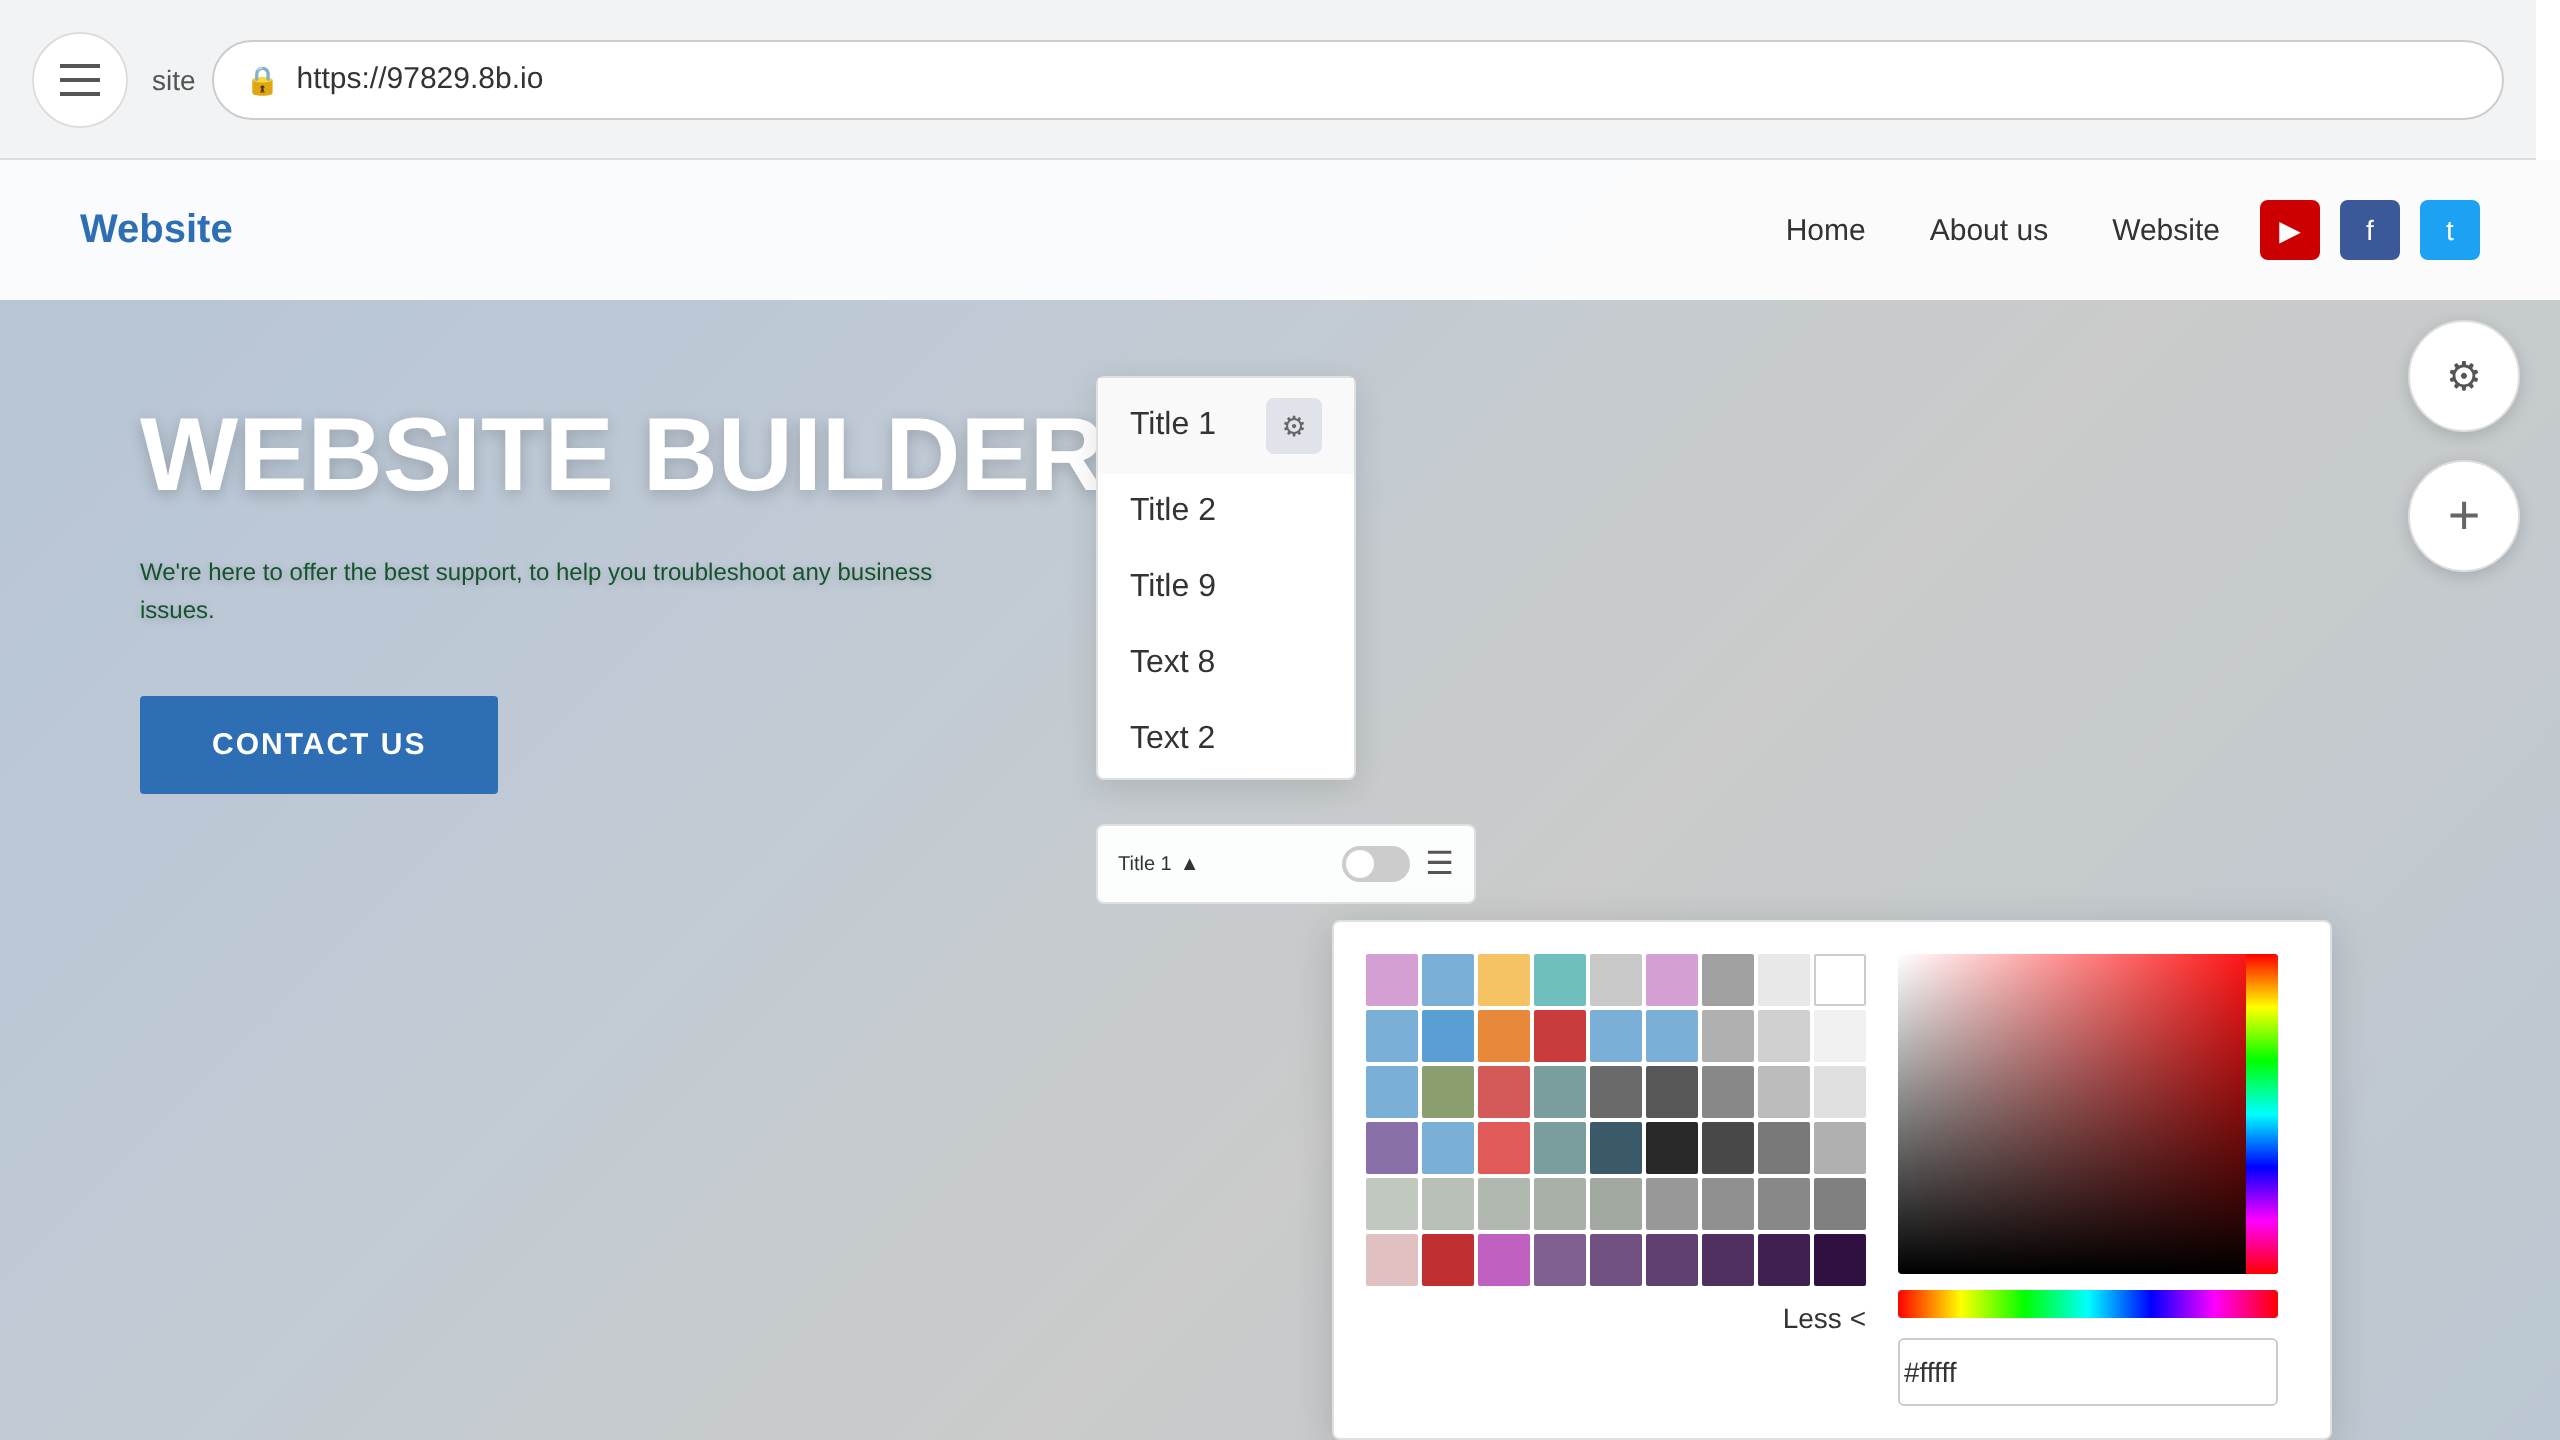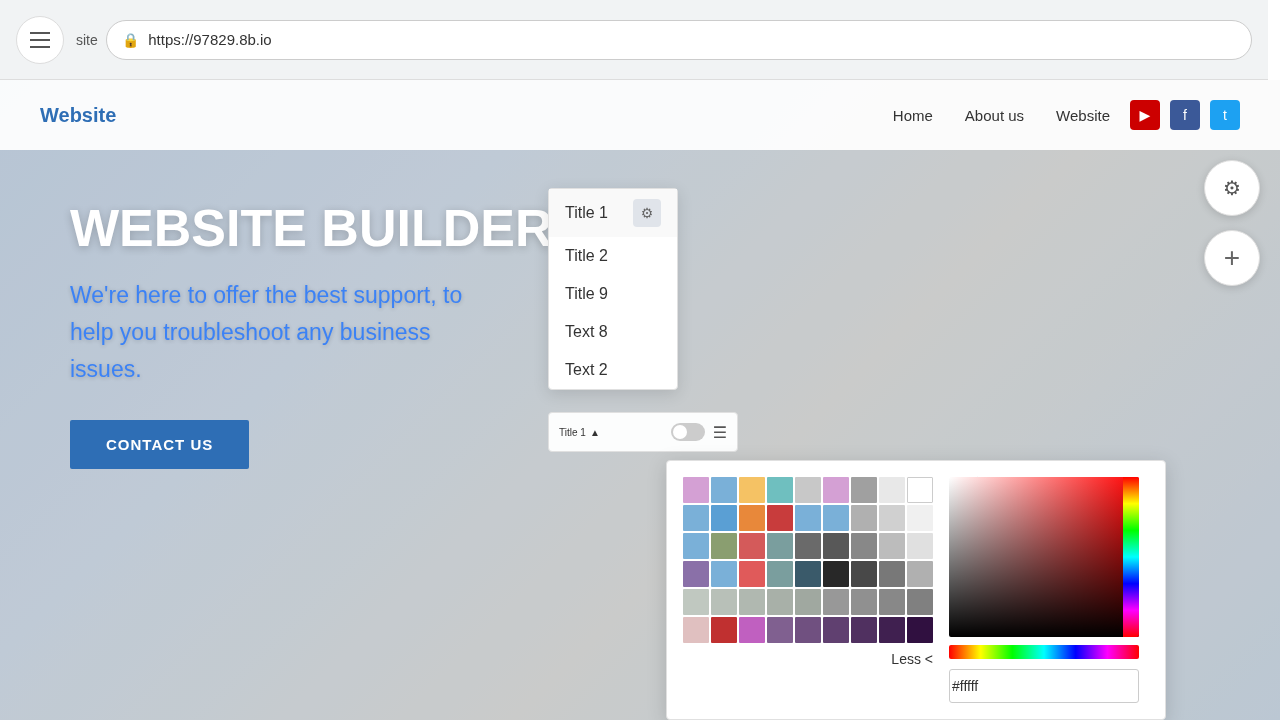--- a/index.html
+++ b/index.html
@@ -102,21 +102,21 @@
       top: 120px; left: 70px;
       z-index: 5;
     }
     .hero-title {
       font-size: 52px; font-weight: 900; color: #fff;
       text-shadow: 0 2px 8px rgba(0,0,0,0.2);
       line-height: 1.1;
       margin-bottom: 20px;
     }
     .hero-subtitle {
-      font-size: 23px; color: #3b82f6;
+      font-size: 12px; color: #14532d;
       text-shadow: 0 1px 4px rgba(0,0,0,0.2);
       line-height: 1.6;
       max-width: 420px;
       margin-bottom: 32px;
     }
     .contact-btn {
       background: #2e6eb5;
       color: #fff;
       border: none;
       padding: 16px 36px;

